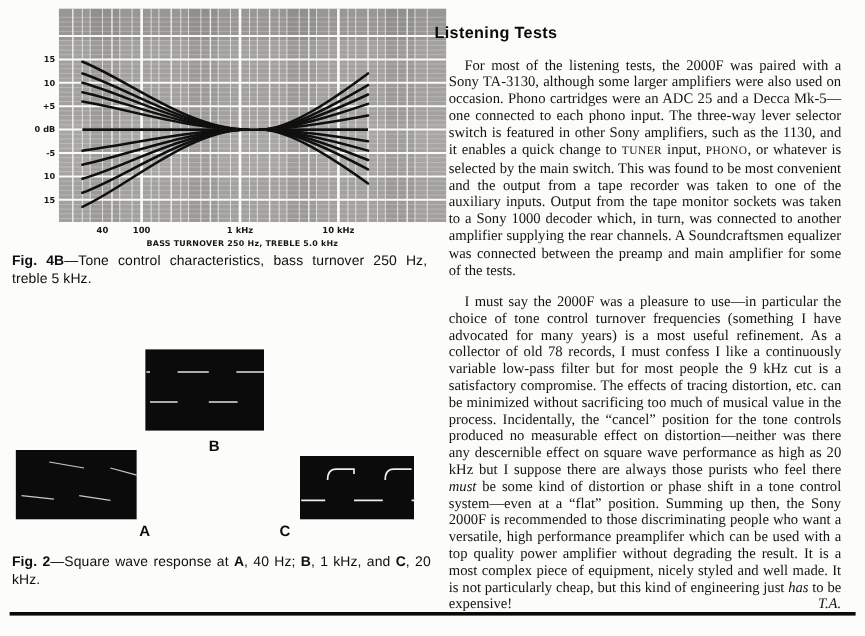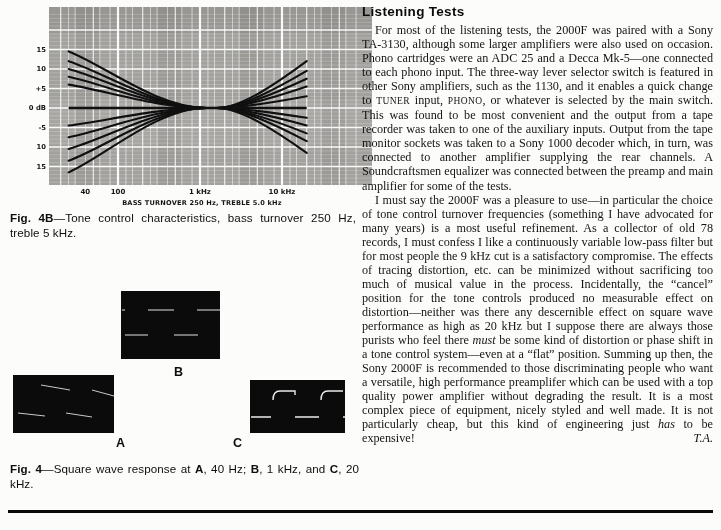--- a/index.html
+++ b/index.html
@@ -25,25 +25,25 @@
   .scopeB{left:121px;top:291px;}
   .scopeA{left:13px;top:375px;}
   .scopeC{left:250px;top:380px;}
   .scope-label{position:absolute;font-family:"Liberation Sans",sans-serif;
                font-weight:bold;font-size:12.5px;color:#0d0d0d;}
   .lblB{left:174px;top:365px;}
   .lblA{left:116px;top:436px;}
   .lblC{left:233px;top:436px;}
 
   
-  .article{position:absolute;left:362px;top:4px;width:351px;}
+  .article{position:absolute;left:362px;top:20px;width:351px;}
   .article h2{font-family:"Liberation Sans",sans-serif;font-size:13.5px;
               font-weight:bold;letter-spacing:.3px;margin:0 0 4px 0;color:#0b0b0b;}
   .body-para{font-size:12.2px;line-height:14.05px;text-align:justify;
-             text-indent:13px;margin:0;color:#141414;}
+             text-indent:13px;margin:12px;color:#141414;}
   .sc{font-size:.78em;letter-spacing:.4px;}
   .ta{float:right;font-style:italic;font-family:Liberation Serif, serif;}
 
   
   .check{position:absolute;left:414px;top:497px;width:300px;text-align:center;
          font-family:"Liberation Sans",sans-serif;font-weight:bold;
          font-size:10.5px;letter-spacing:.3px;word-spacing:2px;color:#0b0b0b;}
   .rule{position:absolute;left:8px;top:510px;width:705px;height:3px;background:#0a0a0a;}
 </style>
 </head>
@@ -194,21 +194,21 @@
   <div class="scope-label lblA">A</div>
 
   <div class="scope scopeC">
     <svg width="95" height="53" viewBox="0 0 95 53">
       <rect width="95" height="53" fill="#0b0b0b"></rect>
       <path d="M1,37 L21,37 M23,20 Q23,11 30,11 L45,11 L45,15 M45,37 L69,37 M71,20 Q71,11 78,11 L93,11 M93,37 L95,37" stroke="#ececec" stroke-width="1.4" fill="none"></path>
     </svg>
   </div>
   <div class="scope-label lblC">C</div>
 
-  <p class="caption cap6"><b>Fig. 4</b>—Square wave response at <b>A</b>, 40 Hz; <b>B</b>, 1 kHz, and <b>C</b>, 20 kHz.</p>
+  <p class="caption cap6"><b>Fig. 2</b>—Square wave response at <b>A</b>, 40 Hz; <b>B</b>, 1 kHz, and <b>C</b>, 20 kHz.</p>
 
   <div class="article">
     <h2>Listening Tests</h2>
     <p class="body-para">For most of the listening tests, the 2000F was paired with a Sony TA-3130, although some larger amplifiers were also used on occasion. Phono cartridges were an ADC 25 and a Decca Mk-5—one connected to each phono input. The three-way lever selector switch is featured in other Sony amplifiers, such as the 1130, and it enables a quick change to <span class="sc">TUNER</span> input, <span class="sc">PHONO</span>, or whatever is selected by the main switch. This was found to be most convenient and the output from a tape recorder was taken to one of the auxiliary inputs. Output from the tape monitor sockets was taken to a Sony 1000 decoder which, in turn, was connected to another amplifier supplying the rear channels. A Soundcraftsmen equalizer was connected between the preamp and main amplifier for some of the tests.</p>
     <p class="body-para">I must say the 2000F was a pleasure to use—in particular the choice of tone control turnover frequencies (something I have advocated for many years) is a most useful refinement. As a collector of old 78 records, I must confess I like a continuously variable low-pass filter but for most people the 9 kHz cut is a satisfactory compromise. The effects of tracing distortion, etc. can be minimized without sacrificing too much of musical value in the process. Incidentally, the “cancel” position for the tone controls produced no measurable effect on distortion—neither was there any descernible effect on square wave performance as high as 20 kHz but I suppose there are always those purists who feel there <i>must</i> be some kind of distortion or phase shift in a tone control system—even at a “flat” position. Summing up then, the Sony 2000F is recommended to those discriminating people who want a versatile, high performance preamplifer which can be used with a top quality power amplifier without degrading the result. It is a most complex piece of equipment, nicely styled and well made. It is not particularly cheap, but this kind of engineering just <i>has</i> to be expensive! <span class="ta">T.A.</span></p>
   </div>
 
   <div class="rule"></div>
 
 </div>

